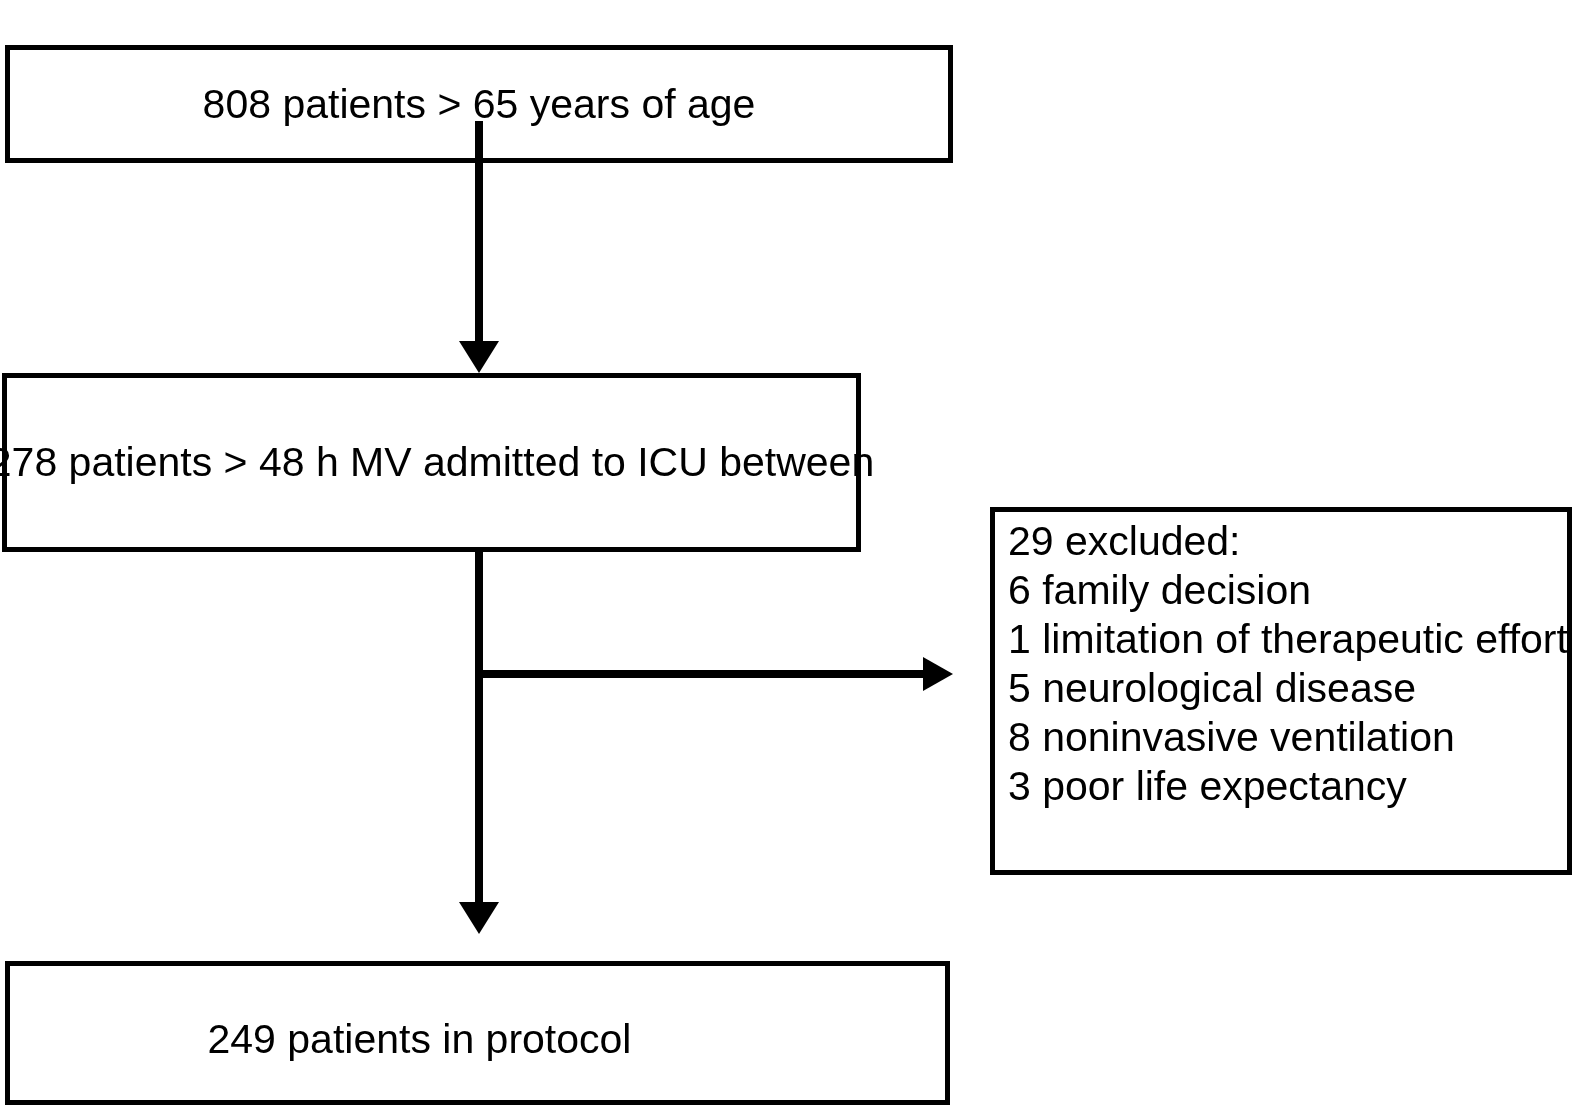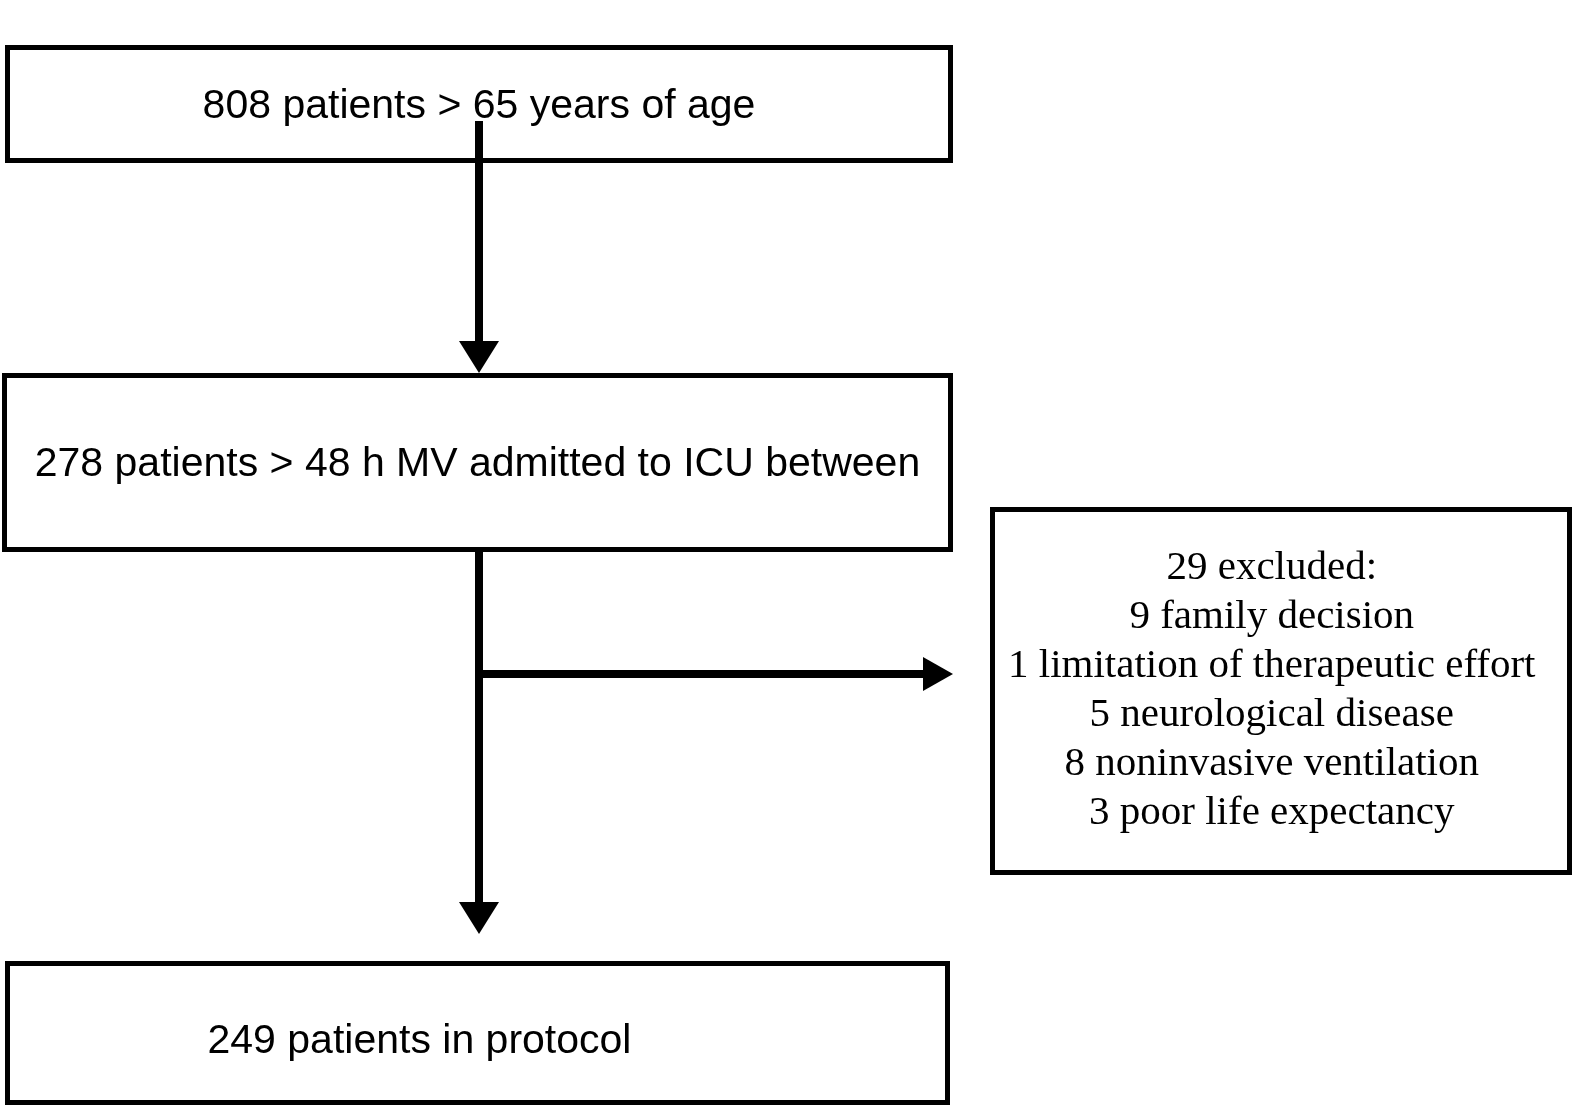--- a/index.html
+++ b/index.html
@@ -17,31 +17,30 @@
     position: absolute;
     box-sizing: border-box;
     border: 5px solid #000000;
     background: #ffffff;
     display: flex;
     align-items: center;
     justify-content: center;
   }
   .box-text { text-align: center; line-height: 1.22; white-space: nowrap; }
   #box-top    { left: 5px;   top: 5px;   width: 948px; height: 118px; margin-top: 40px; }
-  #box-mv     { left: 2px;   top: 373px; width: 951px; height: 179px; }
+  #box-mv     { left: 2px;   top: 373px; width: 859px; height: 179px; }
   #box-excl   { left: 990px; top: 507px; width: 582px; height: 368px;
                 align-items: flex-start; justify-content: flex-start; }
   #box-final  { left: 5px;   top: 961px; width: 945px; height: 144px; }
   #box-final .box-text { transform: translateX(-58px); margin-top: 12px; }
   .excl-lines {
-    padding: 29px 0 0 13px;
-    text-align: center;
+    padding: 5px 0 0 13px;
+    text-align: left;
     line-height: 49px;
     white-space: nowrap;
-    font-family: Liberation Serif, serif;
   }
   .shaft-v {
     position: absolute;
     width: 8px;
     background: #000000;
   }
   #shaft-1 { left: 475px; top: 121px; height: 220px; }
   #shaft-2 { left: 475px; top: 550px; height: 352px; }
   .shaft-h {
     position: absolute;
@@ -87,21 +86,21 @@
 
   <div class="shaft-v" id="shaft-2"></div>
   <div class="head-down" id="head-2"></div>
 
   <div class="shaft-h" id="shaft-branch"></div>
   <div class="head-right" id="head-branch"></div>
 
   <div class="box" id="box-excl">
     <div class="excl-lines">
       <div>29 excluded:</div>
-      <div>9 family decision</div>
+      <div>6 family decision</div>
       <div>1 limitation of therapeutic effort</div>
       <div>5 neurological disease</div>
       <div>8 noninvasive ventilation</div>
       <div>3 poor life expectancy</div>
     </div>
   </div>
 
   <div class="box" id="box-final">
     <div class="box-text">249 patients in protocol</div>
   </div>

